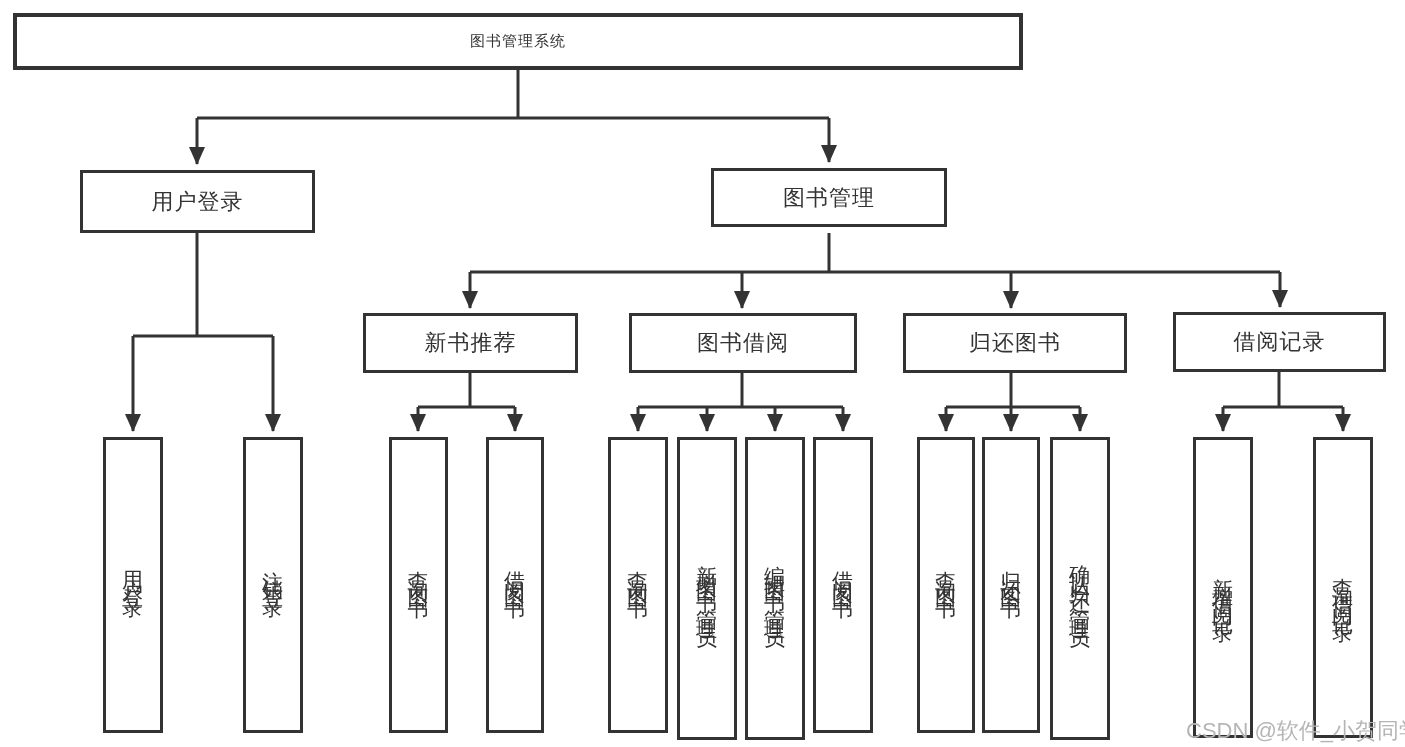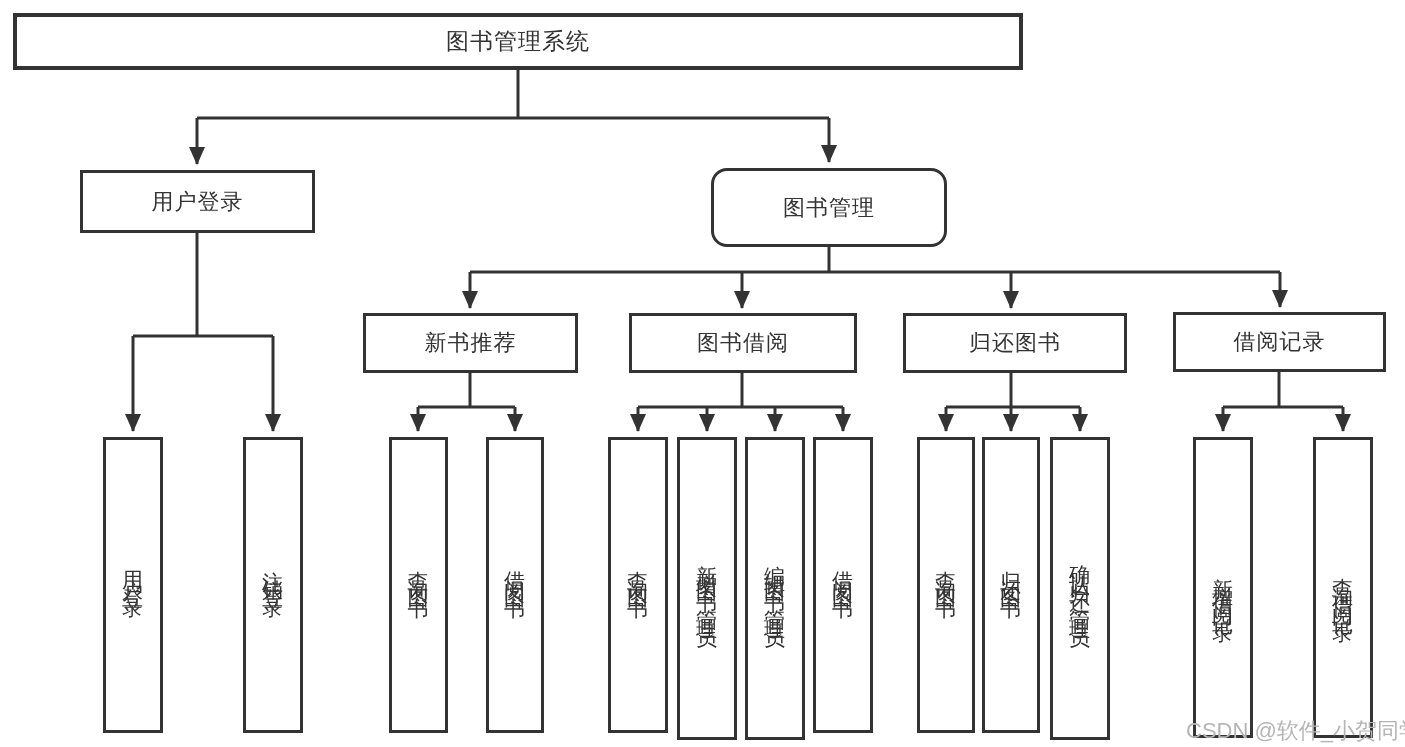--- a/index.html
+++ b/index.html
@@ -7,21 +7,21 @@
     position:relative; width:1405px; height:747px; background:#ffffff;
     font-family:"Liberation Sans","DejaVu Sans",sans-serif; overflow:hidden;
   }
   .connectors { position:absolute; left:0; top:0; z-index:1; }
   .node {
     position:absolute; box-sizing:border-box; background:#ffffff;
     border:3px solid #333333; color:#333333; z-index:2;
     display:flex; align-items:center; justify-content:center;
   }
   .node-h { font-size:22px; letter-spacing:1px; }
-  .root  { border-width:4px; font-size:23px; }
+  .root  { border-width:4px; font-size:15px; }
   .node-v { font-size:21px; }
   .node-v .vtext {
     writing-mode:vertical-rl; text-orientation:mixed;
     letter-spacing:9px; line-height:1.1;
   }
   .node-v.short { padding-bottom:26px; }
   .watermark {
     position:absolute; left:1186px; top:716px; z-index:3;
     font-size:22px; color:#b5b5b5; white-space:nowrap;
   }
@@ -81,21 +81,21 @@
     </g>
   </svg>
 
   <div class="node node-h root" style="left:13px; top:13px; width:1010px; height:57px;">
     <span>图书管理系统</span>
   </div>
 
   <div class="node node-h" style="left:80px; top:170px; width:235px; height:63px;">
     <span>用户登录</span>
   </div>
-  <div class="node node-h" style="left:711px; top:168px; width:236px; height:79px;border-radius:16px;">
+  <div class="node node-h" style="left:711px; top:168px; width:236px; height:59px;">
     <span>图书管理</span>
   </div>
 
   <div class="node node-h" style="left:629px; top:313px; width:228px; height:60px;">
     <span>图书借阅</span>
   </div>
   <div class="node node-h" style="left:363px; top:313px; width:215px; height:60px;">
     <span>新书推荐</span>
   </div>
   <div class="node node-h" style="left:903px; top:313px; width:224px; height:60px;">

